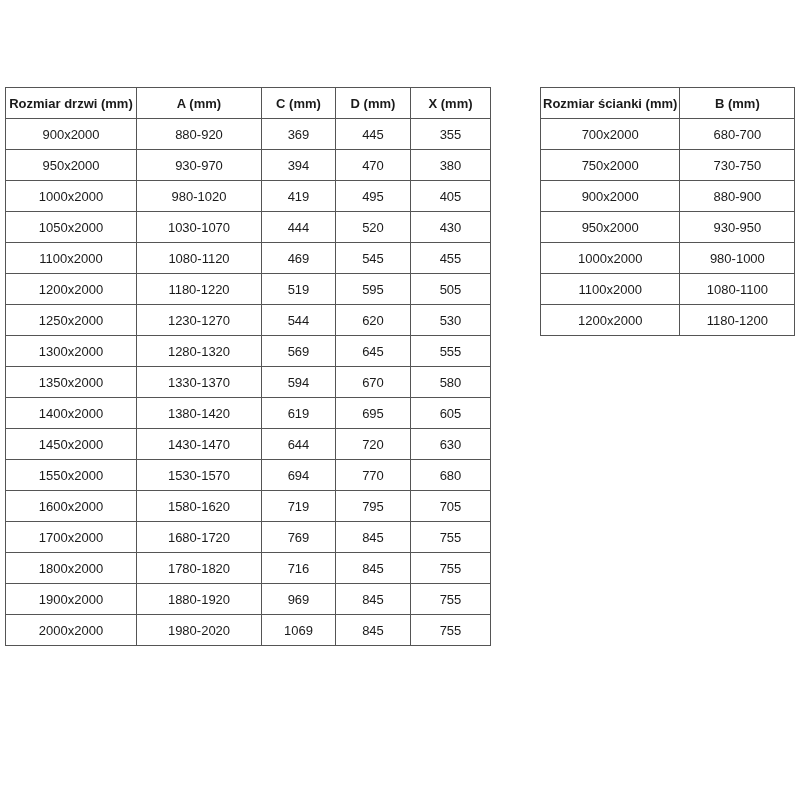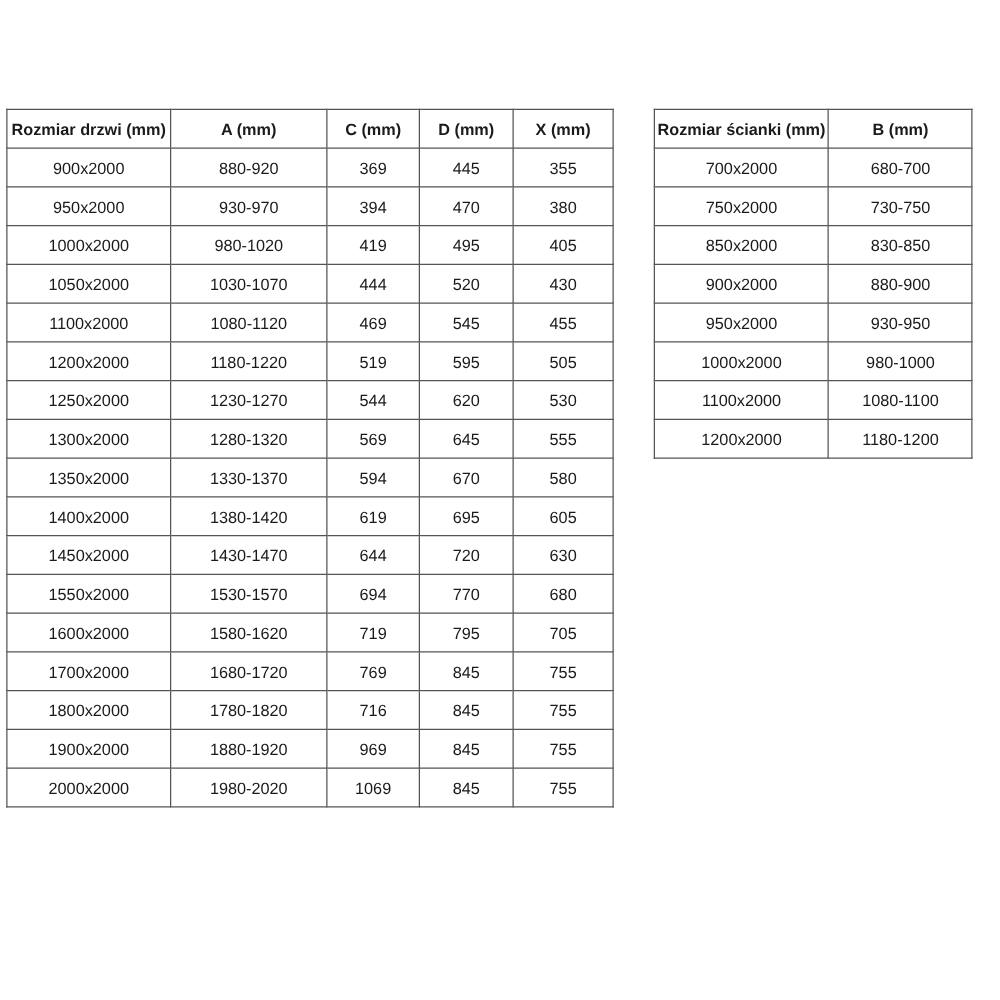--- a/index.html
+++ b/index.html
@@ -17,21 +17,21 @@
     height: 766px;
   }
   .tables-row {
     position: absolute;
     top: 87px;
     left: 5px;
     display: flex;
     align-items: flex-start;
   }
   .table-slot[data-table="1"] {
-    margin-left: 32px;
+    margin-left: 49px;
   }
   table.spec {
     border-collapse: collapse;
     table-layout: fixed;
     color: #1a1a1a;
   }
   table.spec th, table.spec td {
     border: 1px solid #555555;
     height: 30px;
     padding: 0 2px;
@@ -210,24 +210,20 @@
           <tbody>
             <tr>
               <td>700x2000</td>
               <td>680-700</td>
             </tr>
             <tr>
               <td>750x2000</td>
               <td>730-750</td>
             </tr>
             <tr>
-              <td>850x2000</td>
-              <td>830-850</td>
-            </tr>
-            <tr>
               <td>900x2000</td>
               <td>880-900</td>
             </tr>
             <tr>
               <td>950x2000</td>
               <td>930-950</td>
             </tr>
             <tr>
               <td>1000x2000</td>
               <td>980-1000</td>

